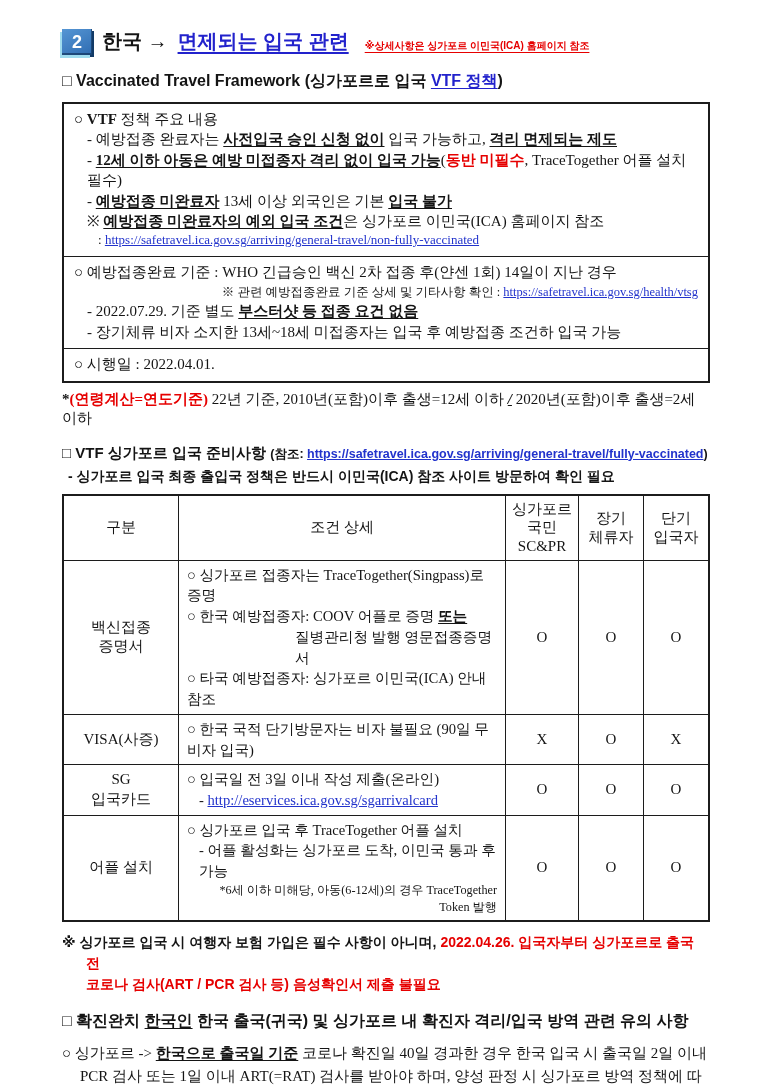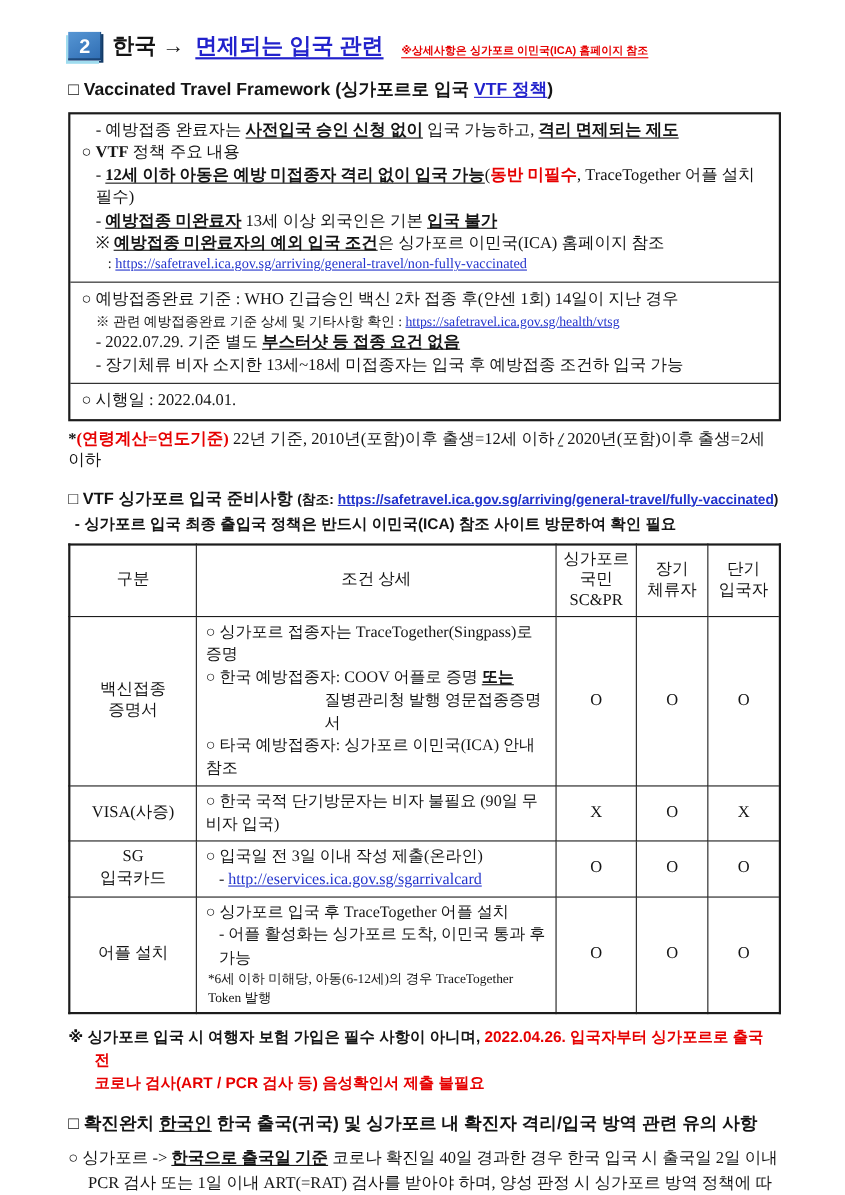--- a/index.html
+++ b/index.html
@@ -33,21 +33,21 @@
   .lk{color:#2233cc;text-decoration:underline;}
   .blu{color:#2222cc;text-decoration:underline;text-underline-offset:2px;}
 
   
   .vtf-box{border:2px solid #1c1c1c;margin-top:10px;}
   .box-row{padding:5px 10px 6px 10px;}
   .box-row + .box-row{border-top:1px solid #1c1c1c;}
   .line{font-size:15px;line-height:1.36;}
   .line.ind{padding-left:13px;}
   .line.url{padding-left:24px;font-size:13px;line-height:1.45;}
-  .line.smline{padding-left:13px;font-size:12.5px;line-height:1.5;}
+  .line.smline{padding-left:13px;font-size:12.5px;line-height:1.5;text-align:right;}
 
   .age-note{font-size:15px;margin-top:7px;}
 
   
   table.prep{width:100%;border-collapse:collapse;margin-top:4px;border:2px solid #1c1c1c;}
   table.prep th,table.prep td{border:1px solid #1c1c1c;}
   table.prep th{font-weight:normal;font-size:15px;text-align:center;vertical-align:middle;
                 white-space:pre-line;padding:4px 2px;line-height:1.25;}
   td.lbl{width:112px;text-align:center;vertical-align:middle;white-space:pre-line;font-size:15px;line-height:1.3;}
   td.cnt{padding:4px 8px 4px 8px;vertical-align:middle;}
@@ -73,22 +73,22 @@
     <span class="badge">2</span>
     <span class="t-black">한국 → </span>
     <span class="t-blue">면제되는 입국 관련</span>
     <span class="hdr-note">※상세사항은 싱가포르 이민국(ICA) 홈페이지 참조</span>
   </div>
 
   <div class="shead"><span>□ Vaccinated Travel Framework (싱가포르로 입국 </span><span class="blu">VTF 정책</span><span>)</span></div>
 
   <div class="vtf-box">
     <div class="box-row">
+      <div class="line"><span>○ </span><span class="b">VTF</span><span> 정책 주요 내용</span></div>
       <div class="line ind"><span>- 예방접종 완료자는 </span><span class="bu">사전입국 승인 신청 없이</span><span> 입국 가능하고, </span><span class="bu">격리 면제되는 제도</span></div>
-      <div class="line"><span>○ </span><span class="b">VTF</span><span> 정책 주요 내용</span></div>
       <div class="line ind"><span>- </span><span class="bu">12세 이하 아동은 예방 미접종자 격리 없이 입국 가능</span><span>(</span><span class="r">동반 미필수</span><span>, TraceTogether 어플 설치 필수)</span></div>
       <div class="line ind"><span>- </span><span class="bu">예방접종 미완료자</span><span> 13세 이상 외국인은 기본 </span><span class="bu">입국 불가</span></div>
       <div class="line ind"><span>※ </span><span class="bu">예방접종 미완료자의 예외 입국 조건</span><span>은 싱가포르 이민국(ICA) 홈페이지 참조</span></div>
       <div class="line url"><span>: </span><span class="lk">https://safetravel.ica.gov.sg/arriving/general-travel/non-fully-vaccinated</span></div>
     </div>
     <div class="box-row">
       <div class="line"><span>○ 예방접종완료 기준 : WHO 긴급승인 백신 2차 접종 후(얀센 1회) 14일이 지난 경우</span></div>
       <div class="line smline"><span>※ 관련 예방접종완료 기준 상세 및 기타사항 확인 : </span><span class="lk">https://safetravel.ica.gov.sg/health/vtsg</span></div>
       <div class="line ind"><span>- 2022.07.29. 기준 별도 </span><span class="bu">부스터샷 등 접종 요건 없음</span></div>
       <div class="line ind"><span>- 장기체류 비자 소지한 13세~18세 미접종자는 입국 후 예방접종 조건하 입국 가능</span></div>

